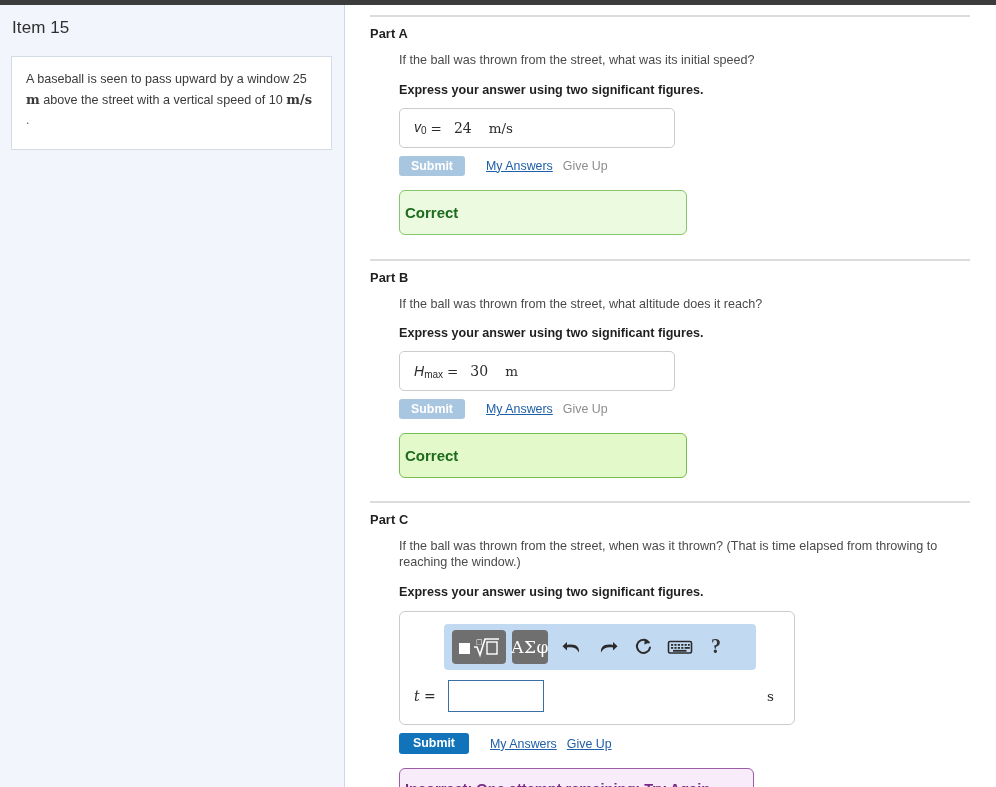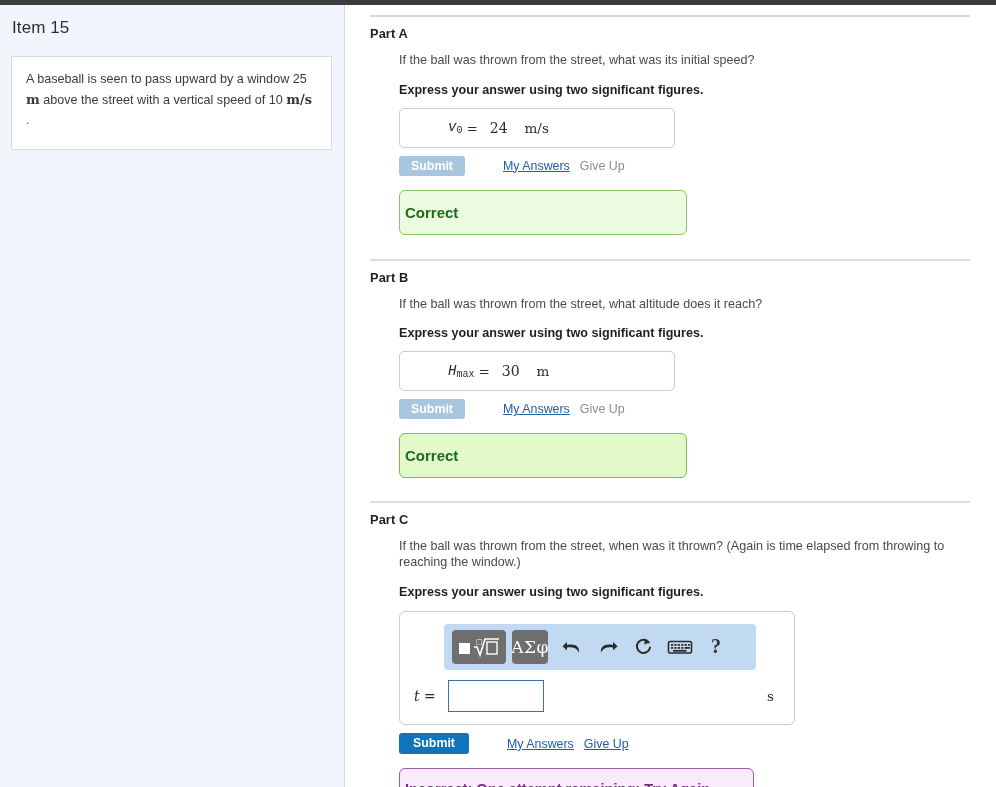--- a/index.html
+++ b/index.html
@@ -108,25 +108,24 @@
     height: 40px;
     border: 1px solid #cbcbcb;
     border-radius: 5px;
     background: #ffffff;
     display: flex;
     align-items: center;
     padding-left: 14px;
   }
   .ans-panel.wide { width: 276px; }
   .m-var {
-    font-family: Liberation Mono, monospace;
+    font-family: Liberation Sans, sans-serif;
     font-style: italic;
     font-size: 14px;
     color: #2c2c2c;
-    margin-left: 34px;
   }
   .m-var .sub {
     font-style: normal;
     font-size: 10px;
     vertical-align: -2px;
     letter-spacing: 0;
   }
   .m-eq {
     font-family: "DejaVu Serif", serif;
     font-size: 13.5px;
@@ -170,21 +169,21 @@
     color: #ffffff;
     cursor: default;
   }
   .btn-submit.active {
     background: #1173ba;
   }
   .link {
     font-size: 12.4px;
     color: #2060a8;
     text-decoration: underline;
-    margin-left: 38px;
+    margin-left: 21px;
     cursor: pointer;
     font-weight: 400;
   }
   .link.muted {
     color: #8d8d8d;
     text-decoration: none;
     cursor: default;
     margin-left: 10px;
   }
   .link.plain { margin-left: 10px; }
@@ -350,21 +349,21 @@
         <span class="link">My Answers</span>
         <span class="link muted">Give Up</span>
       </div>
 
       <div class="feedback correct-b">Correct</div>
     </div>
 
     <div class="rule" style="margin-top:23px;"></div>
     <div class="part">
       <div class="part-label">Part C</div>
-      <div class="q-text">If the ball was thrown from the street, when was it thrown? (Again is time elapsed from throwing to reaching the window.)</div>
+      <div class="q-text">If the ball was thrown from the street, when was it thrown? (That is time elapsed from throwing to reaching the window.)</div>
       <div class="q-instruction">Express your answer using two significant figures.</div>
 
       <div class="editor-panel">
 
         <div class="mathbar">
 
           <div class="tool-btn tpl">
             <svg width="44" height="22" viewBox="0 0 44 22">
               <rect x="2" y="7" width="11" height="11" fill="#ffffff"></rect>
               <text x="19" y="8" font-family="DejaVu Serif, serif" font-size="7" fill="#ffffff">□</text>

